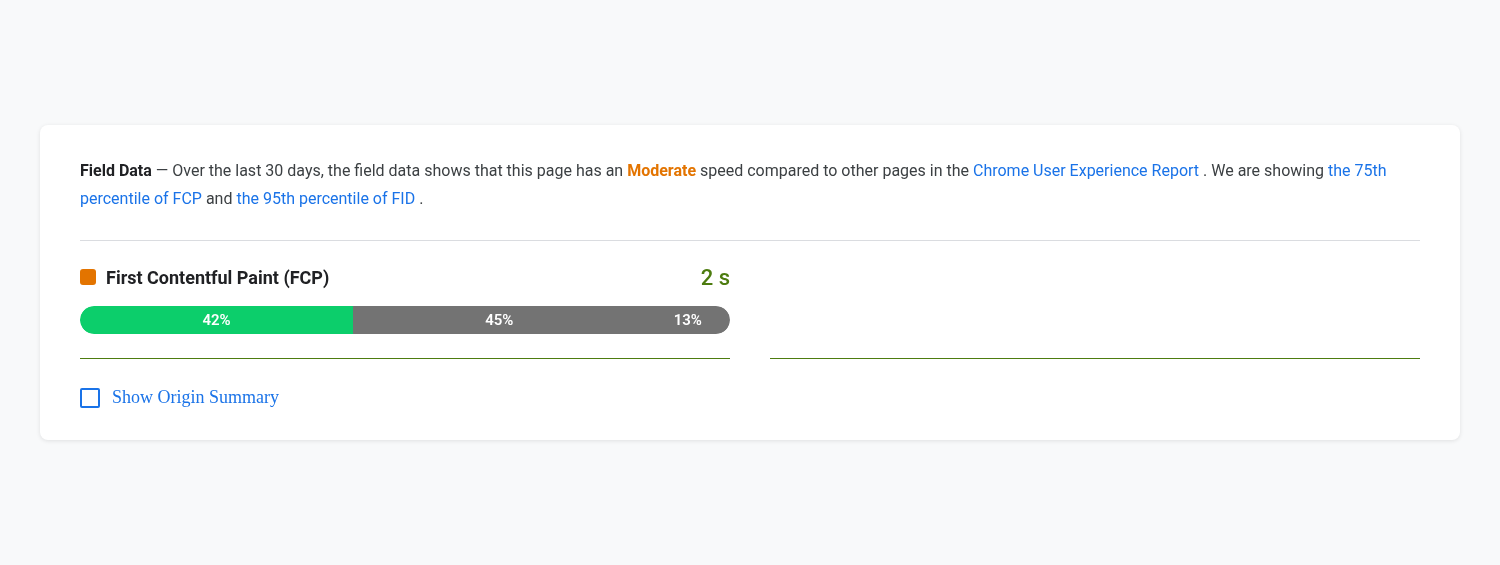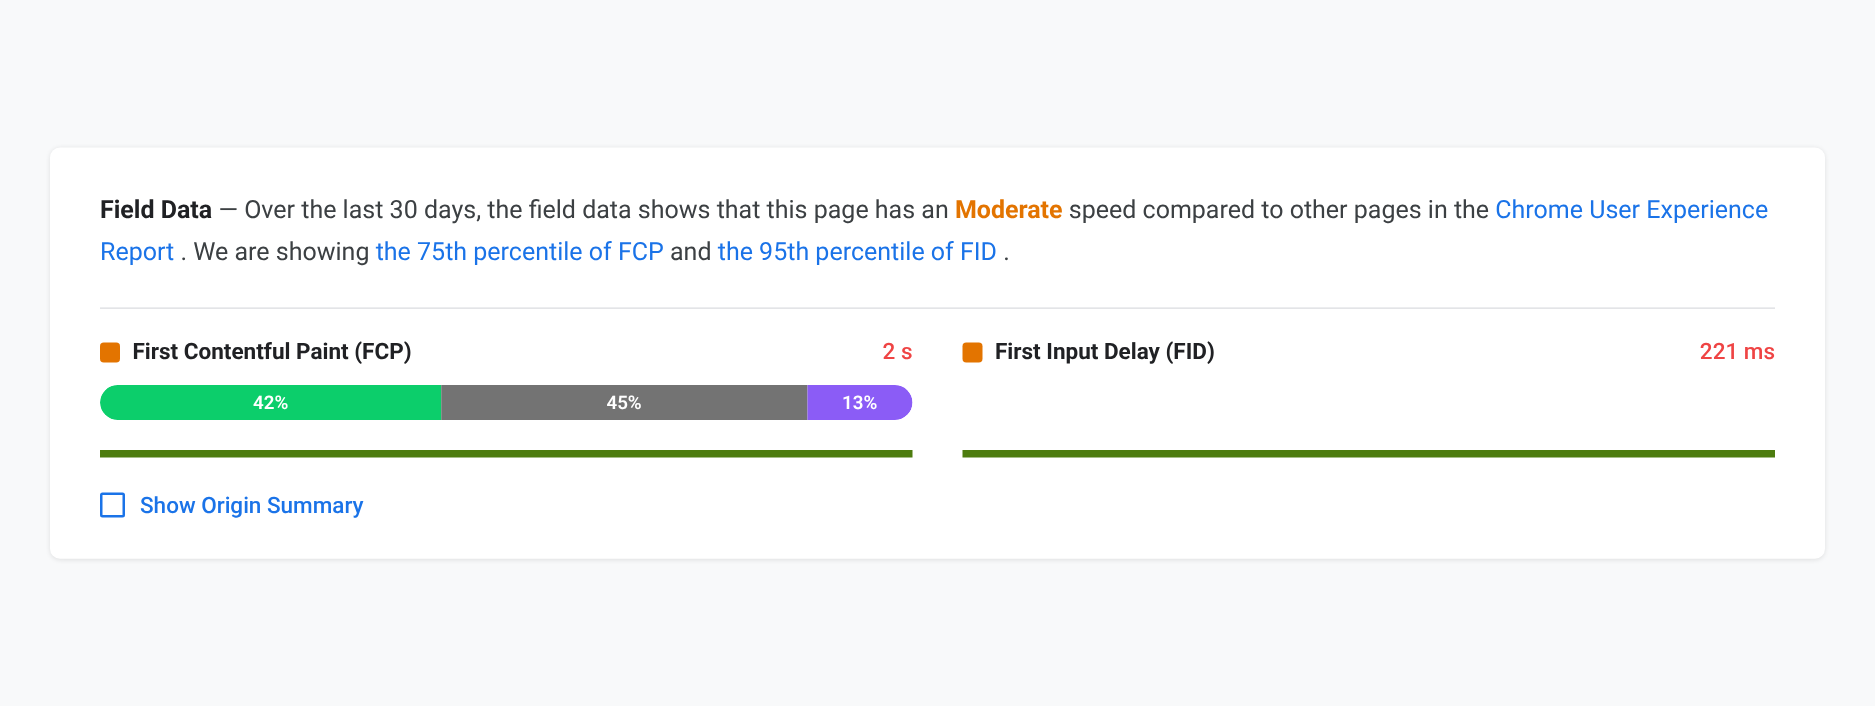--- a/index.html
+++ b/index.html
@@ -21,21 +21,21 @@
     .container {
       background: #ffffff;
       border-radius: 8px;
       padding: 32px 40px;
       max-width: 1420px;
       width: 100%;
       box-shadow: 0 1px 4px rgba(0,0,0,0.1);
     }
 
     .field-data-header {
-      font-size: 20px;
+      font-size: 16px;
       color: #3c4043;
       line-height: 1.7;
       margin-bottom: 28px;
     }
 
     .field-data-header strong {
       font-weight: 700;
       color: #202124;
     }
 
@@ -56,21 +56,21 @@
     }
 
     .metrics-row {
       display: flex;
       gap: 40px;
     }
 
     .metric-block {
       flex: 1;
       padding-bottom: 24px;
-      border-bottom: 6px solid #4d7c0f;
+      border-bottom: 1px solid #4d7c0f;
     }
 
     .metric-header {
       display: flex;
       align-items: center;
       margin-bottom: 16px;
     }
 
     .metric-icon {
       width: 16px;
@@ -85,23 +85,23 @@
     }
 
     .metric-title {
       font-size: 18px;
       font-weight: 700;
       color: #202124;
       flex: 1;
     }
 
     .metric-value {
-      font-size: 18px;
+      font-size: 22px;
       font-weight: 500;
-      color: #ef4444;
+      color: #4d7c0f;
     }
 
     .progress-bar-container {
       display: flex;
       height: 28px;
       border-radius: 22px;
       overflow: hidden;
       width: 100%;
     }
 
@@ -117,31 +117,32 @@
     .bar-segment.green {
       background: #0cce6b;
       border-radius: 22px 0 0 22px;
     }
 
     .bar-segment.orange {
       background: #737373;
     }
 
     .bar-segment.red {
-      background: #8b5cf6;
+      background: #737373;
       border-radius: 0 22px 22px 0;
     }
 
     
 
     .show-origin-section {
       display: flex;
-      align-items: flex-start;
+      align-items: flex-end;
       margin-top: 28px;
       gap: 12px;
+      font-family: Liberation Serif, serif;
     }
 
     .checkbox-square {
       width: 20px;
       height: 20px;
       border: 2px solid #1a73e8;
       border-radius: 2px;
       flex-shrink: 0;
       background: transparent;
       cursor: pointer;
@@ -183,25 +184,20 @@
         <span class="metric-value">2 s</span>
       </div>
       <div class="progress-bar-container">
         <div class="bar-segment green" style="width: 42%">42%</div>
         <div class="bar-segment orange" style="width: 45%">45%</div>
         <div class="bar-segment red" style="width: 13%">13%</div>
       </div>
     </div>
 
     <div class="metric-block">
-      <div class="metric-header">
-        <div class="metric-icon orange"></div>
-        <span class="metric-title">First Input Delay (FID)</span>
-        <span class="metric-value">221 ms</span>
-      </div>
     </div>
   </div>
 
   <div class="show-origin-section">
     <div class="checkbox-square"></div>
     <span class="show-origin-label">Show Origin Summary</span>
   </div>
 
 </div>
 

